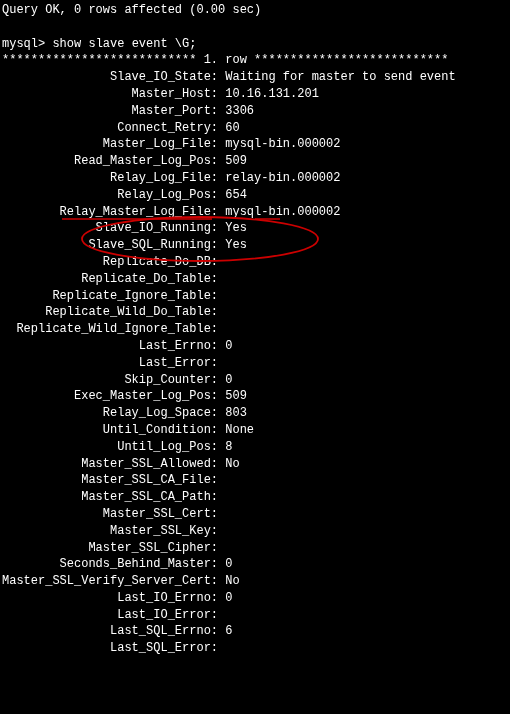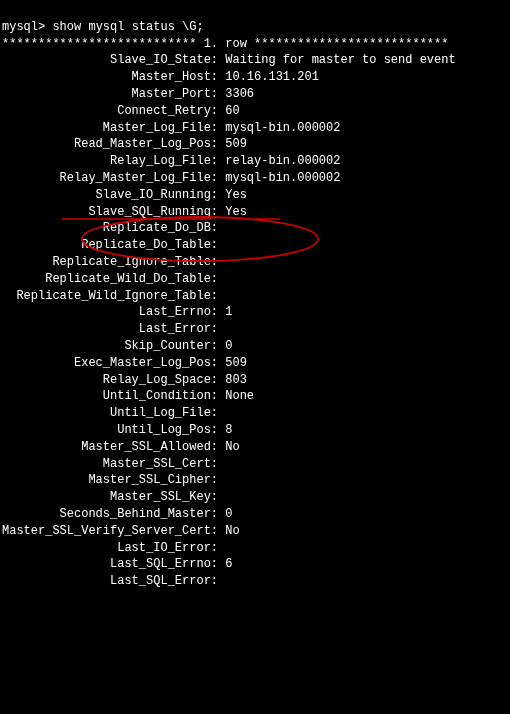--- a/index.html
+++ b/index.html
@@ -26,53 +26,57 @@
       position: absolute;
       top: 0;
       left: 0;
       pointer-events: none;
     }
   </style>
 </head>
 <body>
 
 <div>
+  <div class="line">Query OK, 0 rows affected (0.00 sec)</div>
   <div class="line"> </div>
-  <div class="line"><span>mysql&gt; </span><span>show mysql status \G;</span></div>
+  <div class="line"><span>mysql&gt; </span><span>show slave event \G;</span></div>
   <div class="line">*************************** 1. row ***************************</div>
   <div id="fields-container">
       <div class="line">               Slave_IO_State: Waiting for master to send event</div>
       <div class="line">                  Master_Host: 10.16.131.201</div>
       <div class="line">                  Master_Port: 3306</div>
       <div class="line">                Connect_Retry: 60</div>
       <div class="line">              Master_Log_File: mysql-bin.000002</div>
       <div class="line">          Read_Master_Log_Pos: 509</div>
       <div class="line">               Relay_Log_File: relay-bin.000002</div>
+      <div class="line">                Relay_Log_Pos: 654</div>
       <div class="line">        Relay_Master_Log_File: mysql-bin.000002</div>
       <div class="line">             Slave_IO_Running: Yes</div>
       <div class="line">            Slave_SQL_Running: Yes</div>
       <div class="line">              Replicate_Do_DB: </div>
       <div class="line">           Replicate_Do_Table: </div>
       <div class="line">       Replicate_Ignore_Table: </div>
       <div class="line">      Replicate_Wild_Do_Table: </div>
       <div class="line">  Replicate_Wild_Ignore_Table: </div>
-      <div class="line">                   Last_Errno: 1</div>
+      <div class="line">                   Last_Errno: 0</div>
       <div class="line">                   Last_Error: </div>
       <div class="line">                 Skip_Counter: 0</div>
       <div class="line">          Exec_Master_Log_Pos: 509</div>
       <div class="line">              Relay_Log_Space: 803</div>
       <div class="line">              Until_Condition: None</div>
-      <div class="line">               Until_Log_File: </div>
       <div class="line">                Until_Log_Pos: 8</div>
       <div class="line">           Master_SSL_Allowed: No</div>
+      <div class="line">           Master_SSL_CA_File: </div>
+      <div class="line">           Master_SSL_CA_Path: </div>
       <div class="line">              Master_SSL_Cert: </div>
+      <div class="line">               Master_SSL_Key: </div>
       <div class="line">            Master_SSL_Cipher: </div>
-      <div class="line">               Master_SSL_Key: </div>
       <div class="line">        Seconds_Behind_Master: 0</div>
       <div class="line">Master_SSL_Verify_Server_Cert: No</div>
+      <div class="line">                Last_IO_Errno: 0</div>
       <div class="line">                Last_IO_Error: </div>
       <div class="line">               Last_SQL_Errno: 6</div>
       <div class="line">               Last_SQL_Error: </div>
     </div>
 
 </div>
 
 <svg class="svg-overlay" width="510" height="714">
   <line x1="62" y1="219" x2="212" y2="219" stroke="#c00" stroke-width="1.5"></line>
   <line x1="255" y1="219" x2="280" y2="219" stroke="#c00" stroke-width="1.5"></line>

